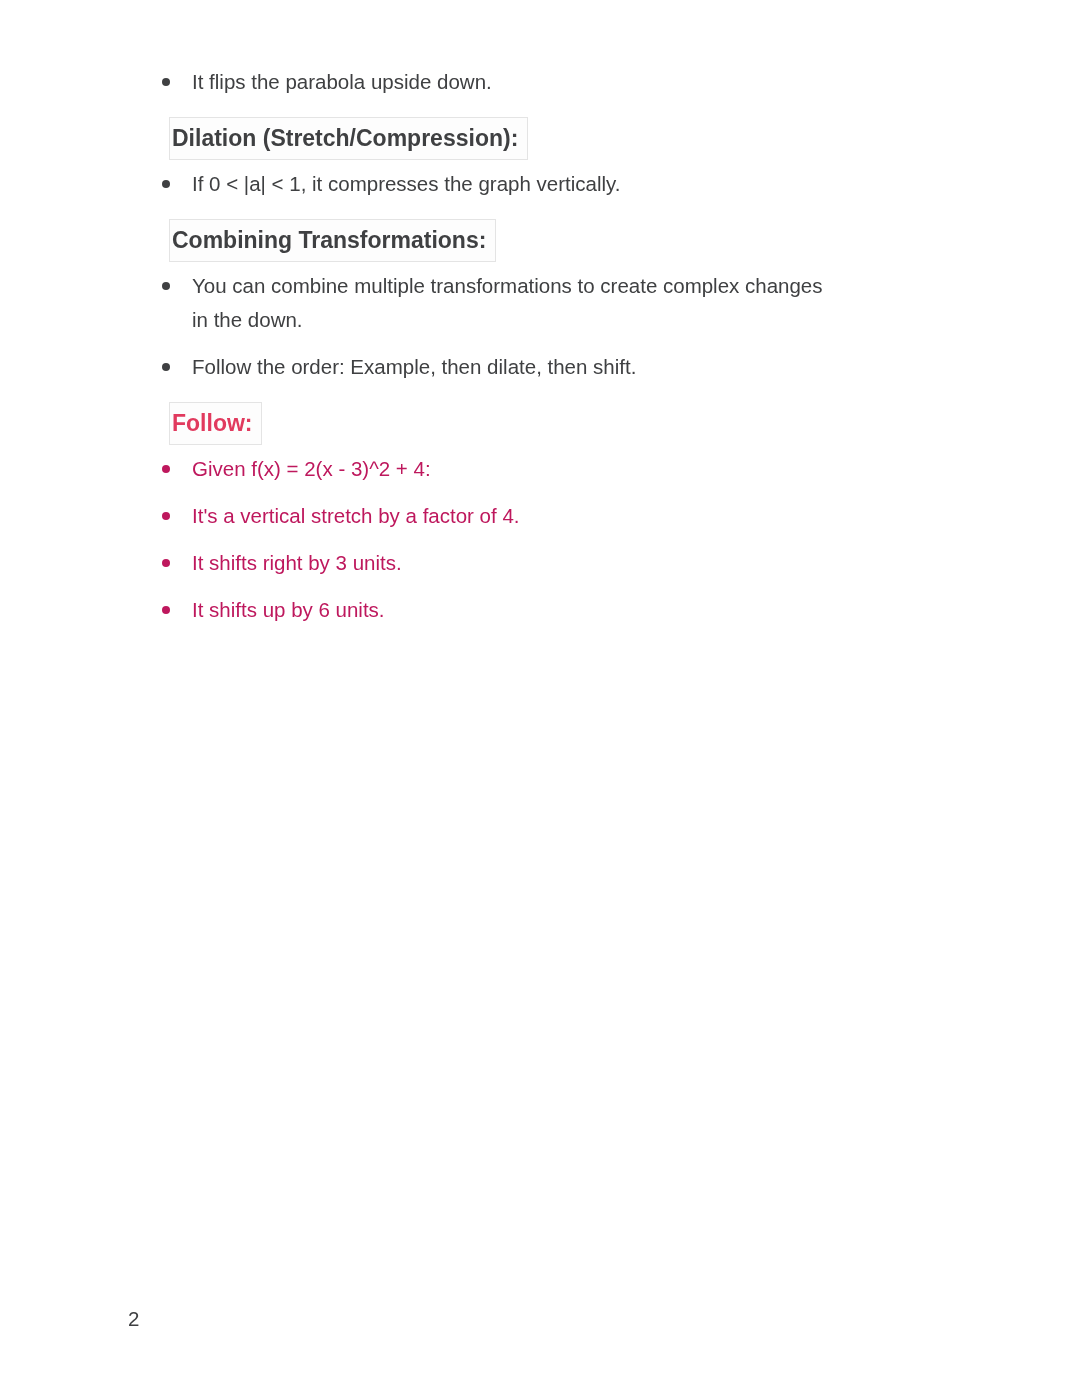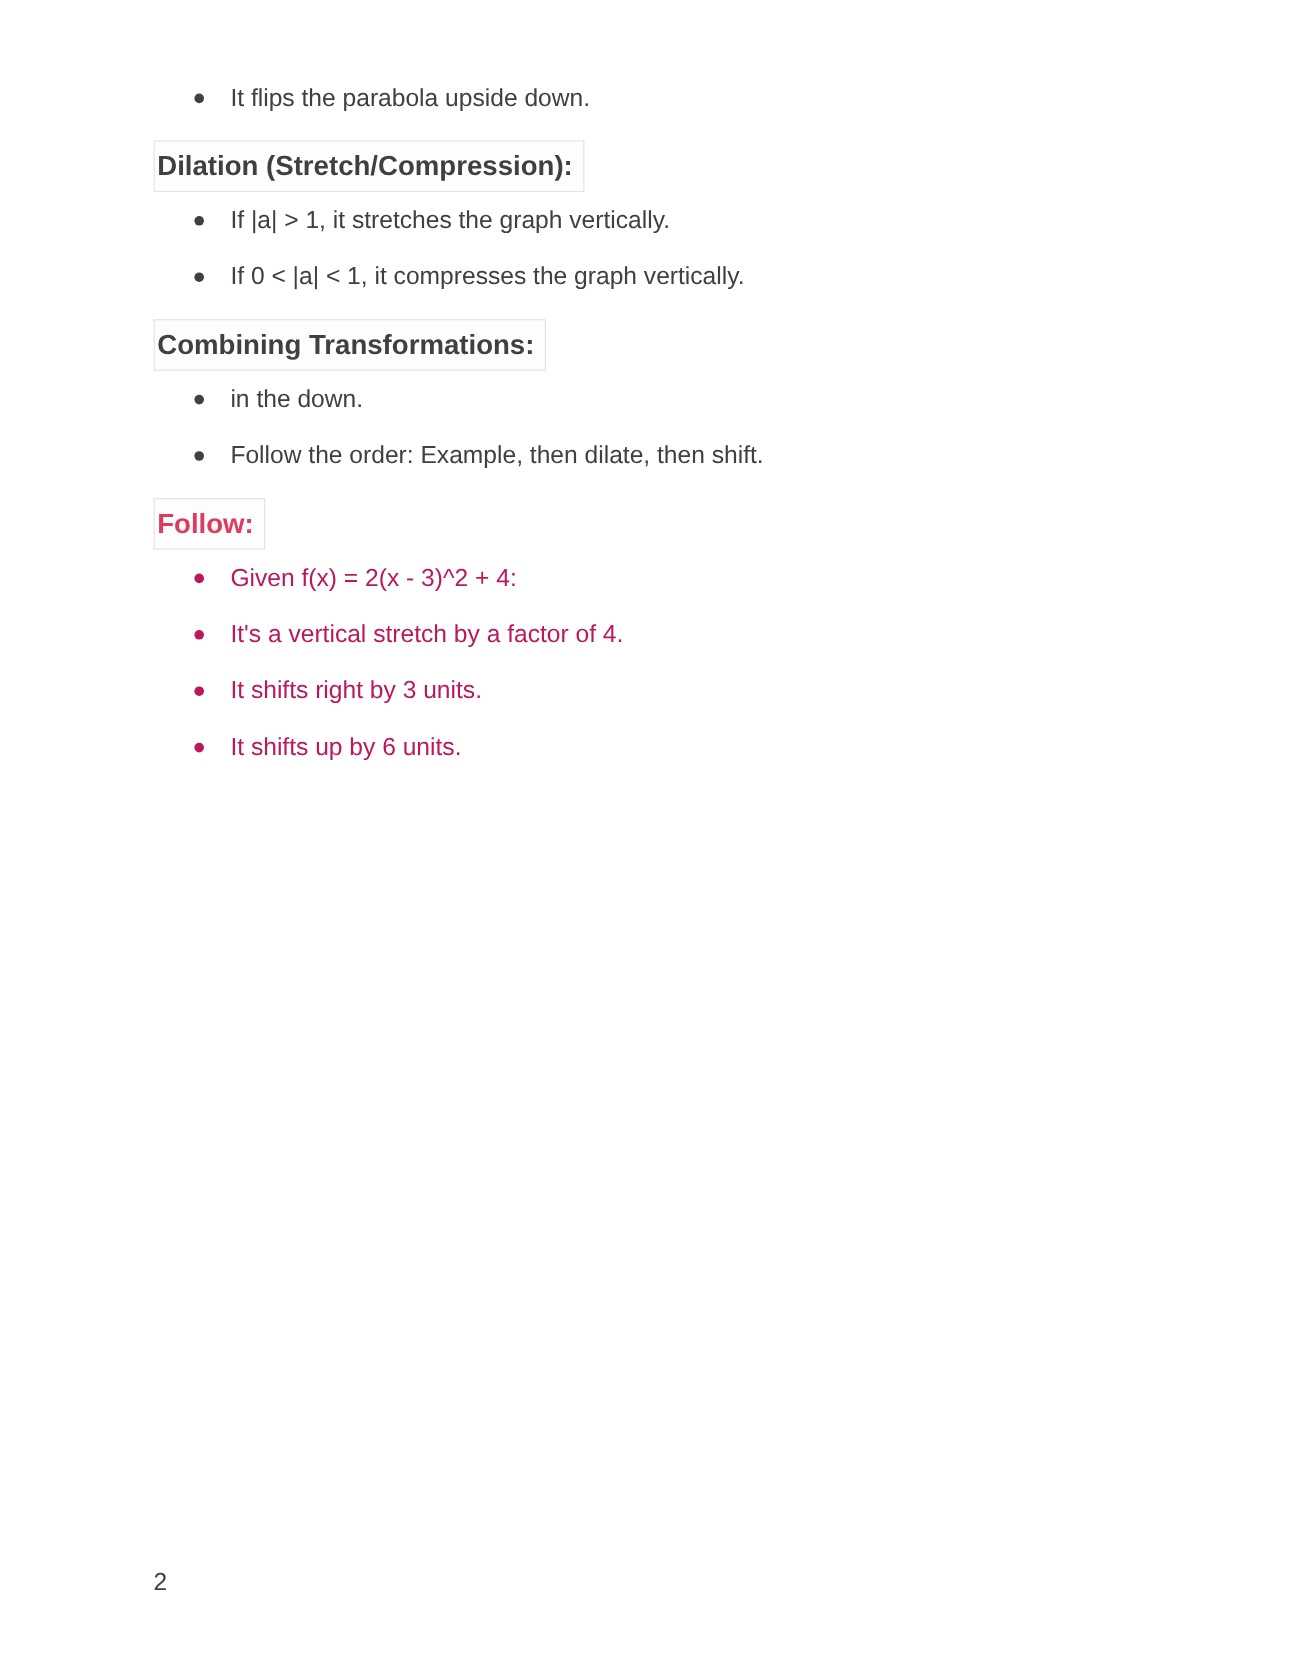--- a/index.html
+++ b/index.html
@@ -43,21 +43,21 @@
     margin: 5px 0 7px 0;
     padding: 4px 9px 5px 2px;
     border: 1px solid #e4e4e4;
     background: #fdfdfd;
     font-size: 23px;
     font-weight: bold;
     line-height: 32px;
     color: #3f4042;
   }
   .hbox.pink { color: #e13a5e; }
-  .hbox-wrap { line-height: 0; }
+  .hbox-wrap { line-height: 0; margin-left: 41px; }
   .pagenum {
     position: absolute;
     left: 128px;
     top: 1302px;
     font-size: 20.5px;
     line-height: 34px;
     color: #3f4042;
   }
 </style>
 </head>
@@ -75,37 +75,34 @@
 
     <div class="hbox-wrap">
       <div class="hbox dark">
         <span>Dilation (Stretch/Compression):</span>
       </div>
     </div>
 
     <ul class="blist dark">
       <li>
         <span class="dot"></span>
-        <span class="ln">If |a| &gt; 1, it stretches the graph vertically.</span>
-      </li>
-      <li>
-        <span class="dot"></span>
         <span class="ln">If 0 &lt; |a| &lt; 1, it compresses the graph vertically.</span>
       </li>
     </ul>
 
     <div class="hbox-wrap">
       <div class="hbox dark">
         <span>Combining Transformations:</span>
       </div>
     </div>
 
     <ul class="blist dark">
       <li>
         <span class="dot"></span>
+        <span class="ln">You can combine multiple transformations to create complex changes</span>
         <span class="ln">in the down.</span>
       </li>
       <li>
         <span class="dot"></span>
         <span class="ln">Follow the order: Example, then dilate, then shift.</span>
       </li>
     </ul>
 
     <div class="hbox-wrap">
       <div class="hbox pink">

